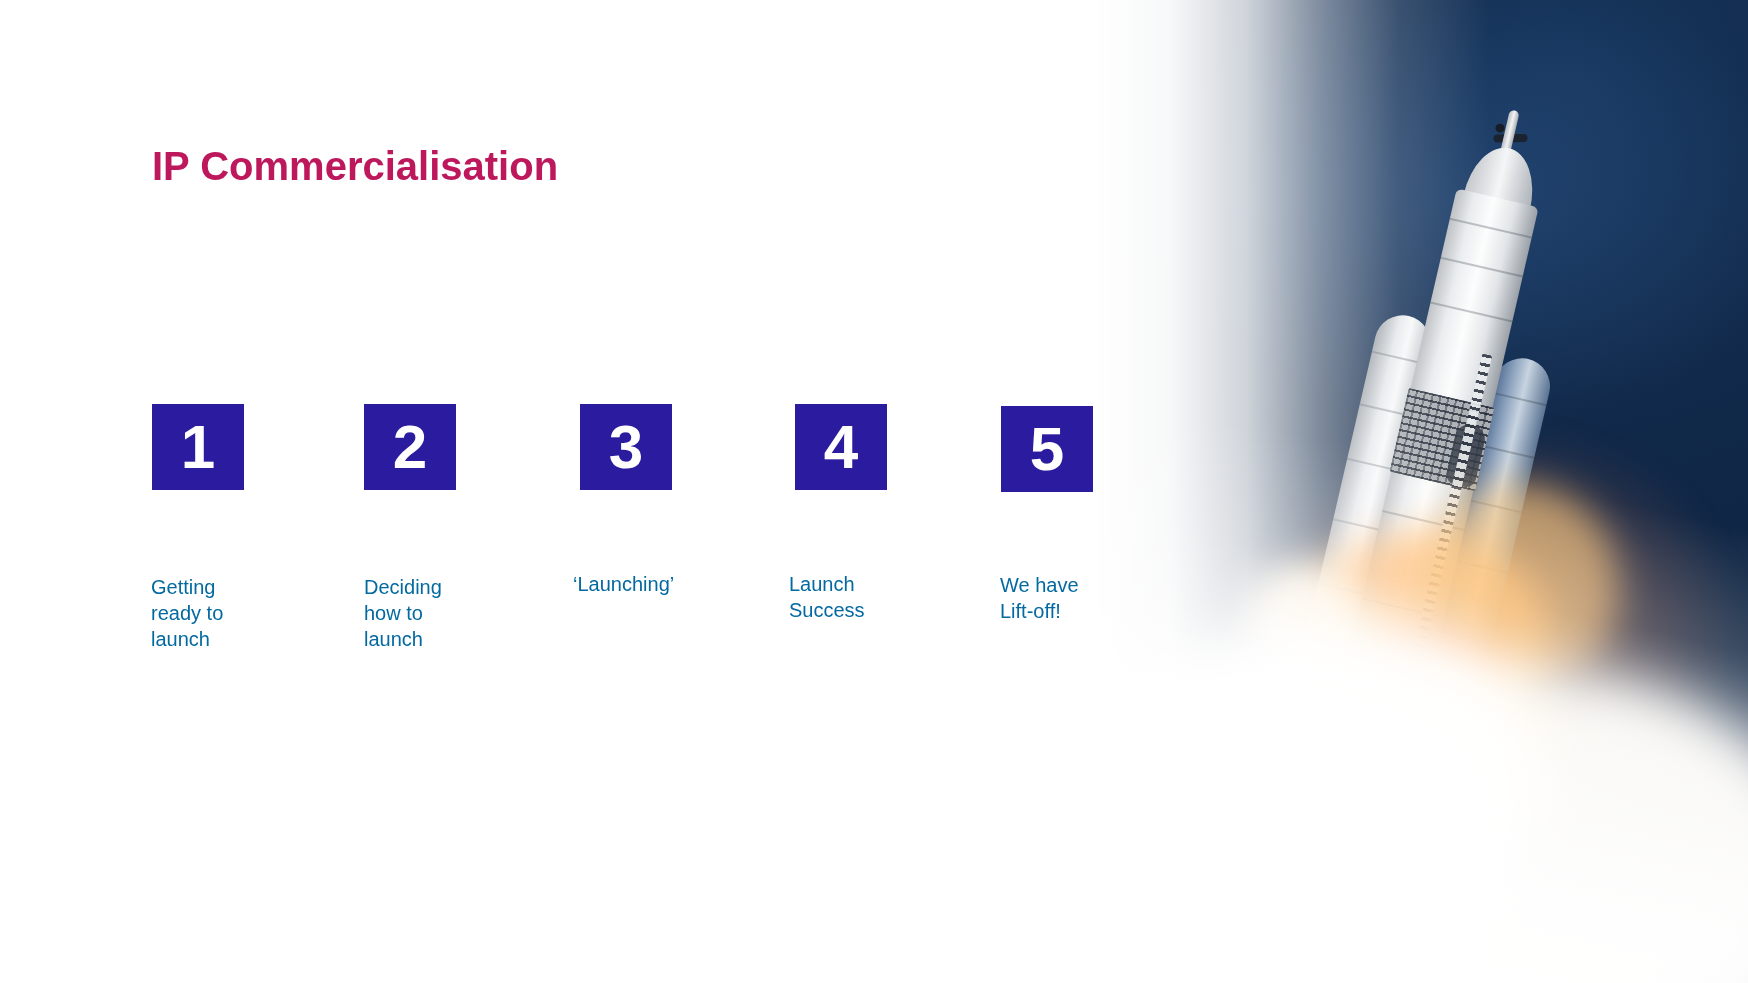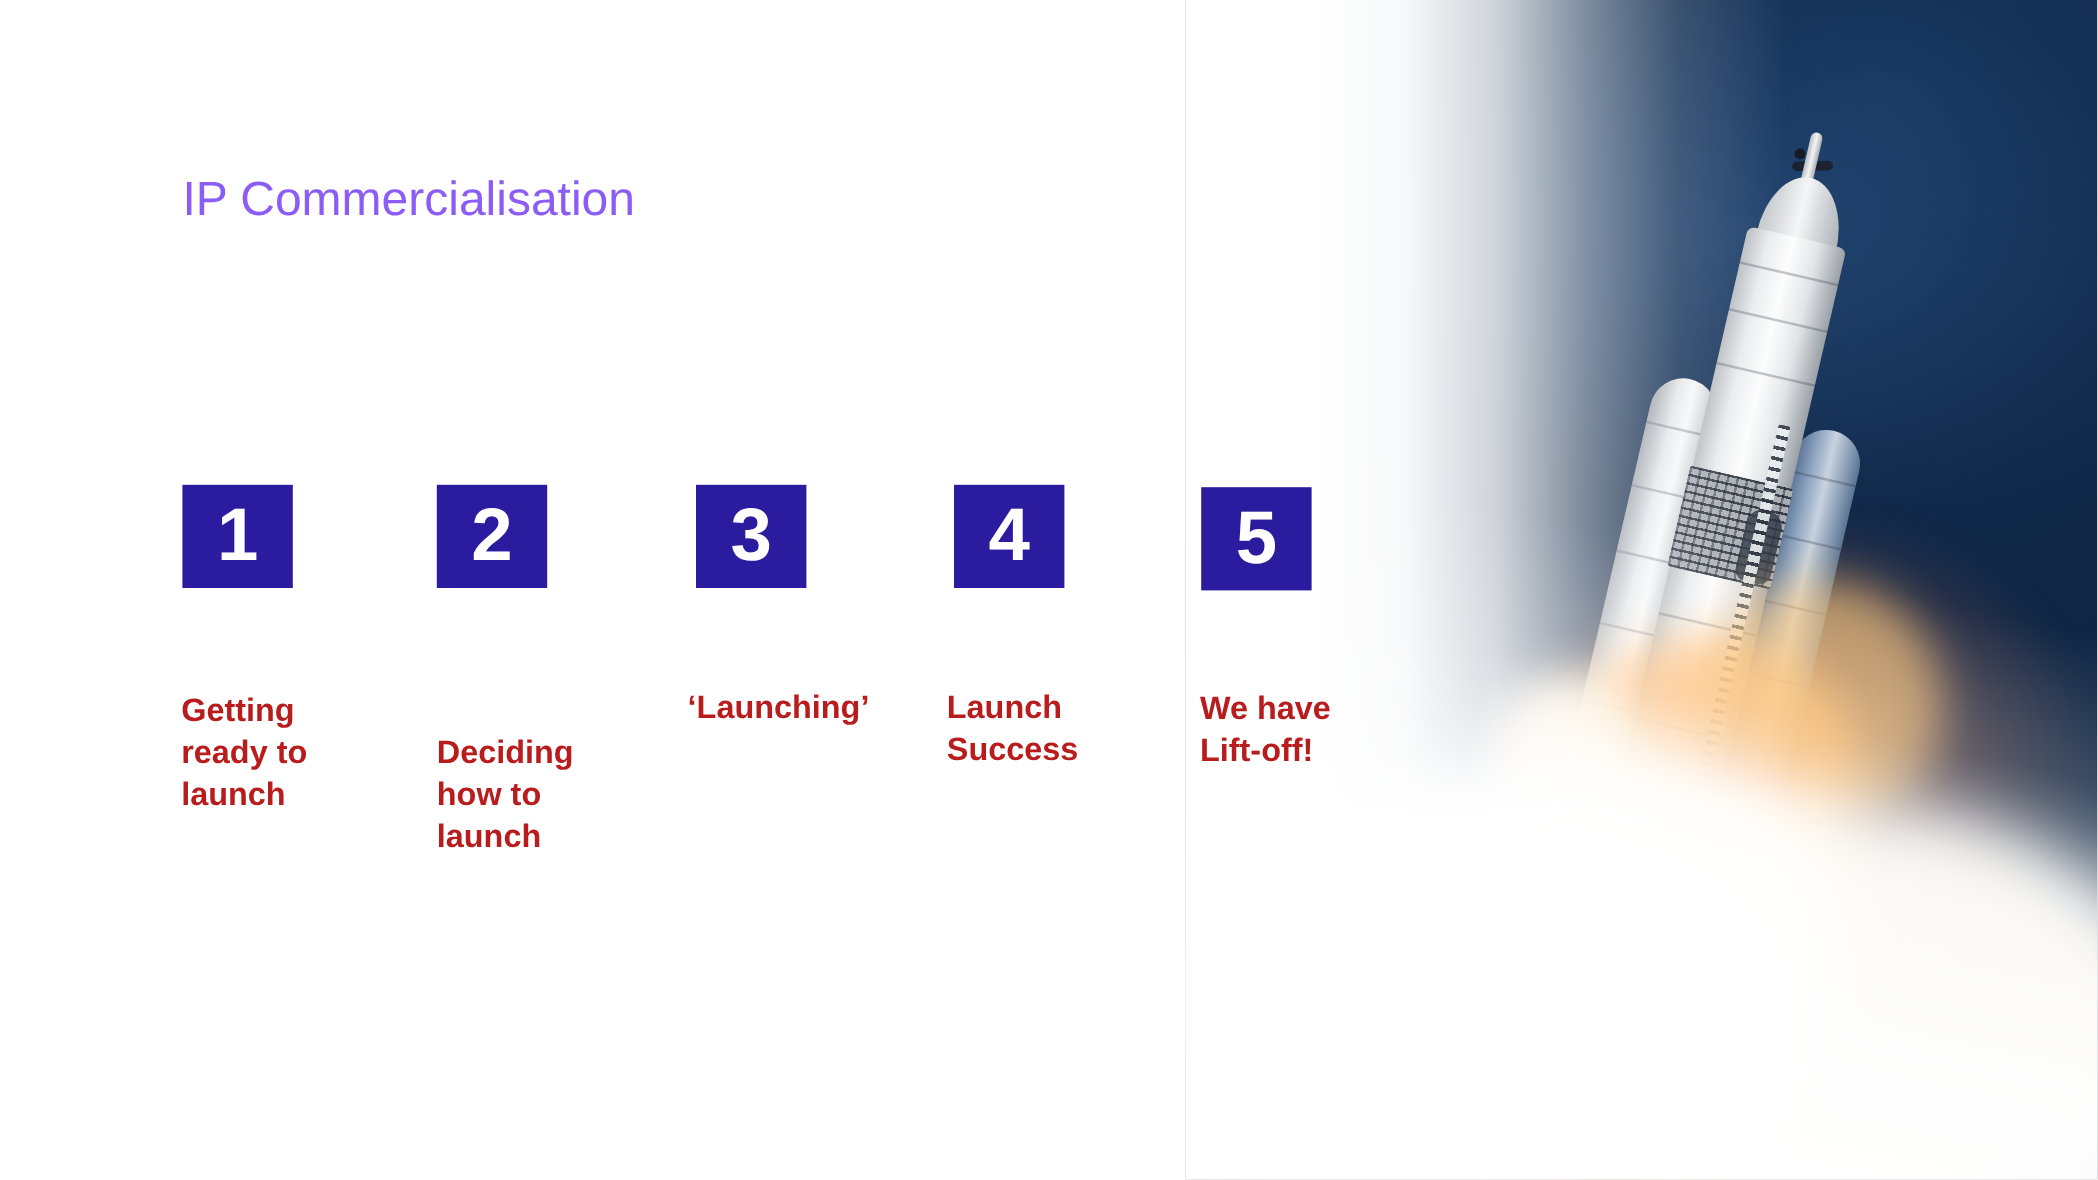--- a/index.html
+++ b/index.html
@@ -194,22 +194,22 @@
     position:absolute;
     left:152px; top:88px;
     font-size:47px; font-weight:700; letter-spacing:.2px;
     color:#37A9F5;
     white-space:nowrap;
     z-index:10;
   }
   .subtitle {
     position:absolute;
     left:152px; top:144px;
-    font-size:40px; font-weight:400;
-    color:#8b5cf6;
+    font-size:40px; font-weight:700;
+    color:#be185d;
     white-space:nowrap;
     z-index:10;
   }
 
   
   .steps {
     position:absolute;
     left:0; top:0; width:1200px; height:983px;
     z-index:10;
   }
@@ -221,23 +221,23 @@
     display:flex; align-items:center; justify-content:center;
   }
   .num-box span {
     color:#ffffff;
     font-size:62px;
     font-weight:700;
     line-height:1;
   }
   .step-label {
     position:absolute;
-    color:#b91c1c;
-    font-size:27px;
-    font-weight:700;
+    color:#0369a1;
+    font-size:20px;
+    font-weight:400;
     line-height:1.29;
     white-space:pre-line;
   }
 </style>
 </head>
 <body>
 
 <div id="slide">
 
   <div class="photo">
@@ -323,21 +323,21 @@
       </div>
       <div class="step-label" style="left:151px; top:575px; width:170px;">Getting
 ready to
 launch</div>
     </div>
 
     <div class="step">
       <div class="num-box" style="left:364px; top:404px;">
         <span>2</span>
       </div>
-      <div class="step-label" style="left:364px; top:575px; width:170px;margin-top:35px;">Deciding
+      <div class="step-label" style="left:364px; top:575px; width:170px;">Deciding
 how to
 launch</div>
     </div>
 
     <div class="step">
       <div class="num-box" style="left:580px; top:404px;">
         <span>3</span>
       </div>
       <div class="step-label" style="left:573px; top:572px; width:210px;">‘Launching’</div>
     </div>

